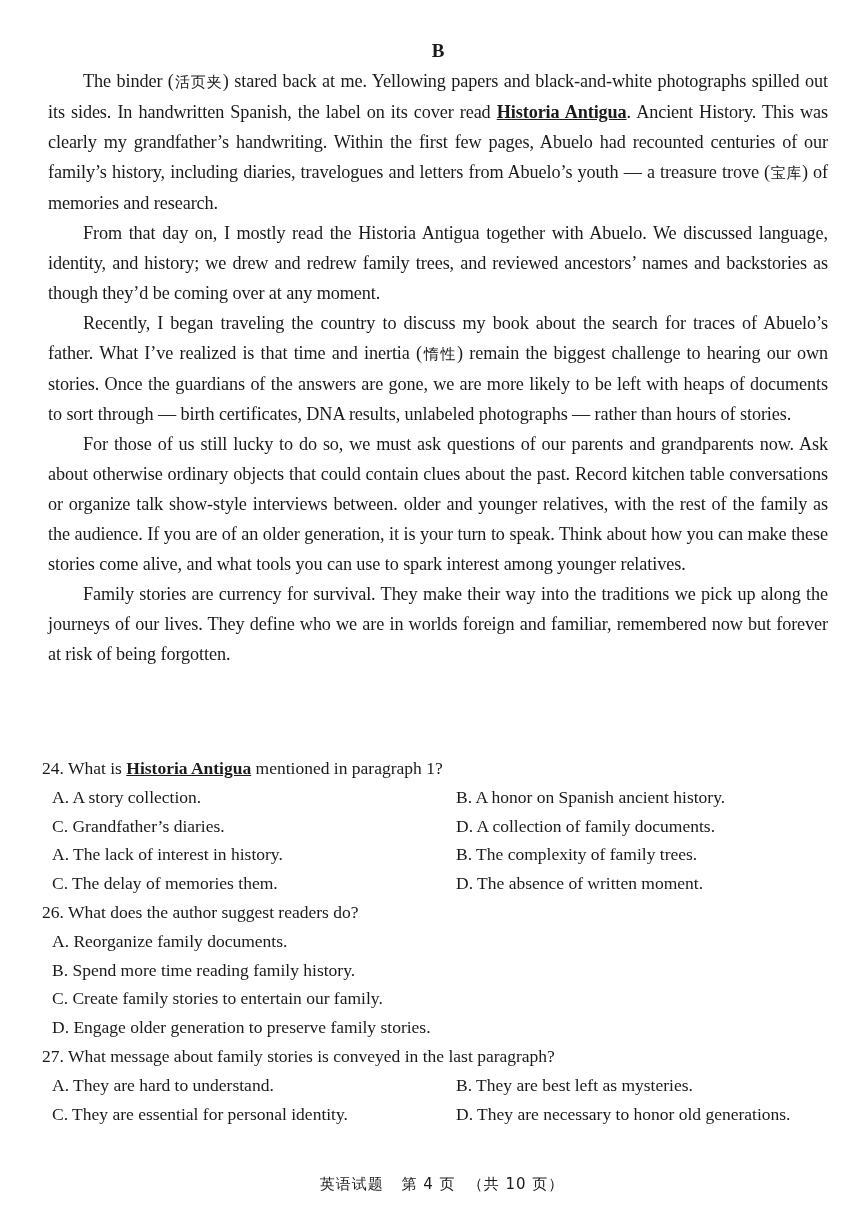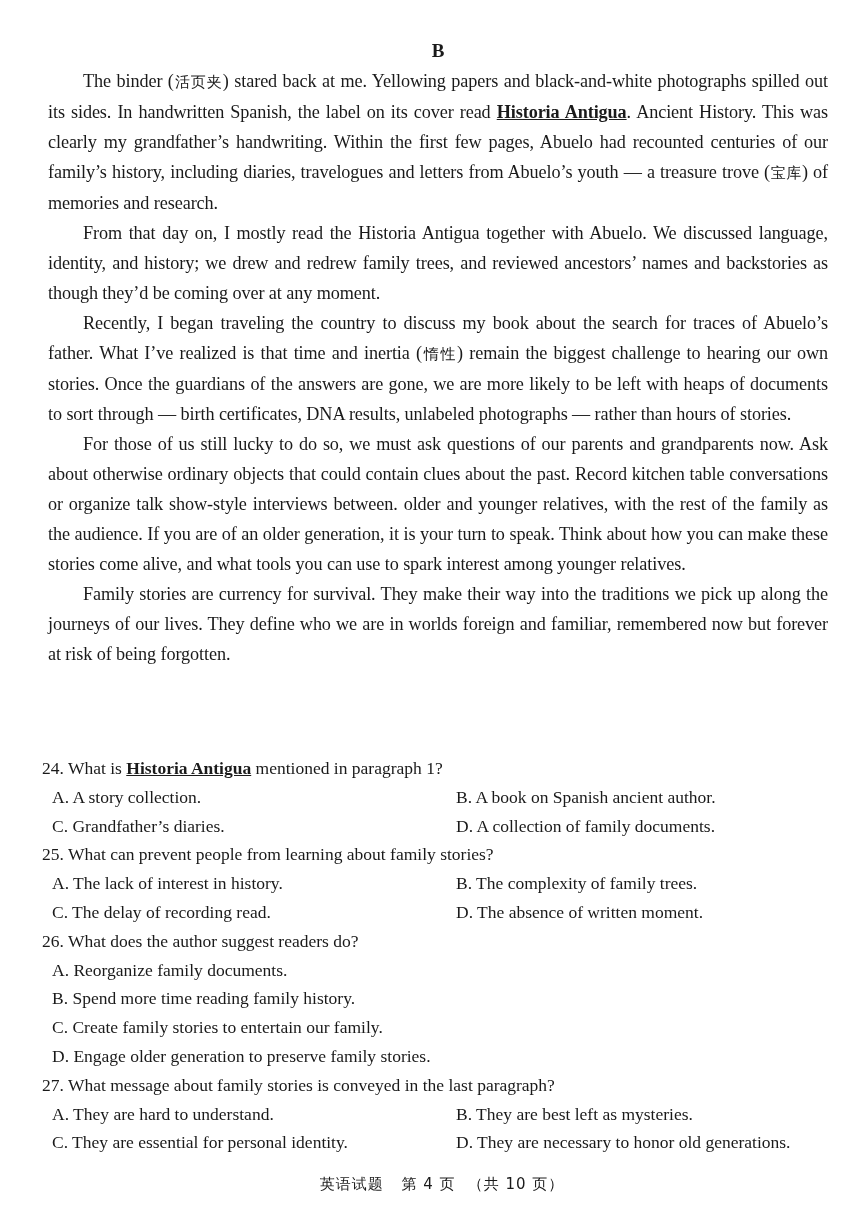--- a/index.html
+++ b/index.html
@@ -34,34 +34,33 @@
   <p class="para">For those of us still lucky to do so, we must ask questions of our parents and grandparents now. Ask about otherwise ordinary objects that could contain clues about the past. Record kitchen table conversations or organize talk show-style interviews between. older and younger relatives, with the rest of the family as the audience. If you are of an older generation, it is your turn to speak. Think about how you can make these stories come alive, and what tools you can use to spark interest among younger relatives.</p>
 
   <p class="para">Family stories are currency for survival. They make their way into the traditions we pick up along the journeys of our lives. They define who we are in worlds foreign and familiar, remembered now but forever at risk of being forgotten.</p>
 </div>
 
 <div class="questions">
 
   <div class="q-stem"><span>24. What is </span><span class="em-title">Historia Antigua</span><span> mentioned in paragraph 1?</span></div>
   <div class="opt-row">
     <div class="opt half">A. A story collection.</div>
-    <div class="opt">B. A book on Spanish ancient author.</div>
+    <div class="opt">B. A honor on Spanish ancient history.</div>
   </div>
   <div class="opt-row">
     <div class="opt half">C. Grandfather’s diaries.</div>
     <div class="opt">D. A collection of family documents.</div>
   </div>
 
-  <div class="q-stem">25. What can prevent people from learning about family stories?</div>
   <div class="opt-row">
     <div class="opt half">A. The lack of interest in history.</div>
     <div class="opt">B. The complexity of family trees.</div>
   </div>
   <div class="opt-row">
-    <div class="opt half">C. The delay of recording read.</div>
+    <div class="opt half">C. The delay of memories them.</div>
     <div class="opt">D. The absence of written moment.</div>
   </div>
 
   <div class="q-stem">26. What does the author suggest readers do?</div>
   <div class="opt-row">
       <div class="opt">A. Reorganize family documents.</div>
     </div>
   <div class="opt-row">
       <div class="opt">B. Spend more time reading family history.</div>
     </div>

